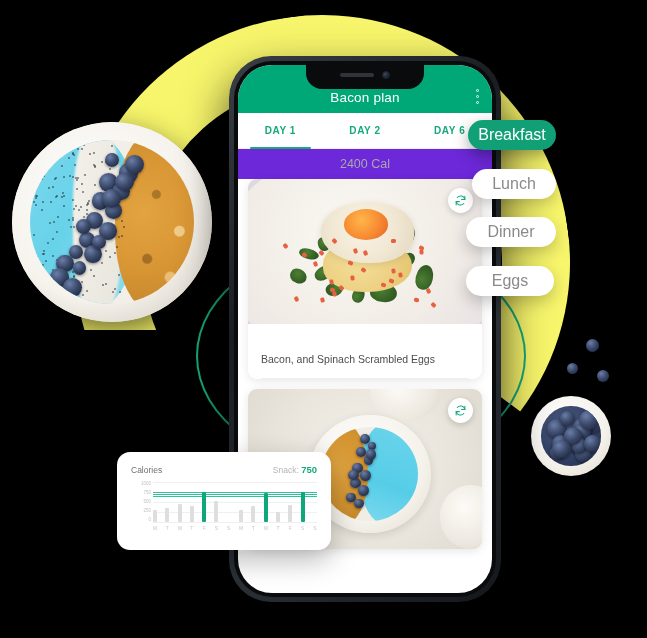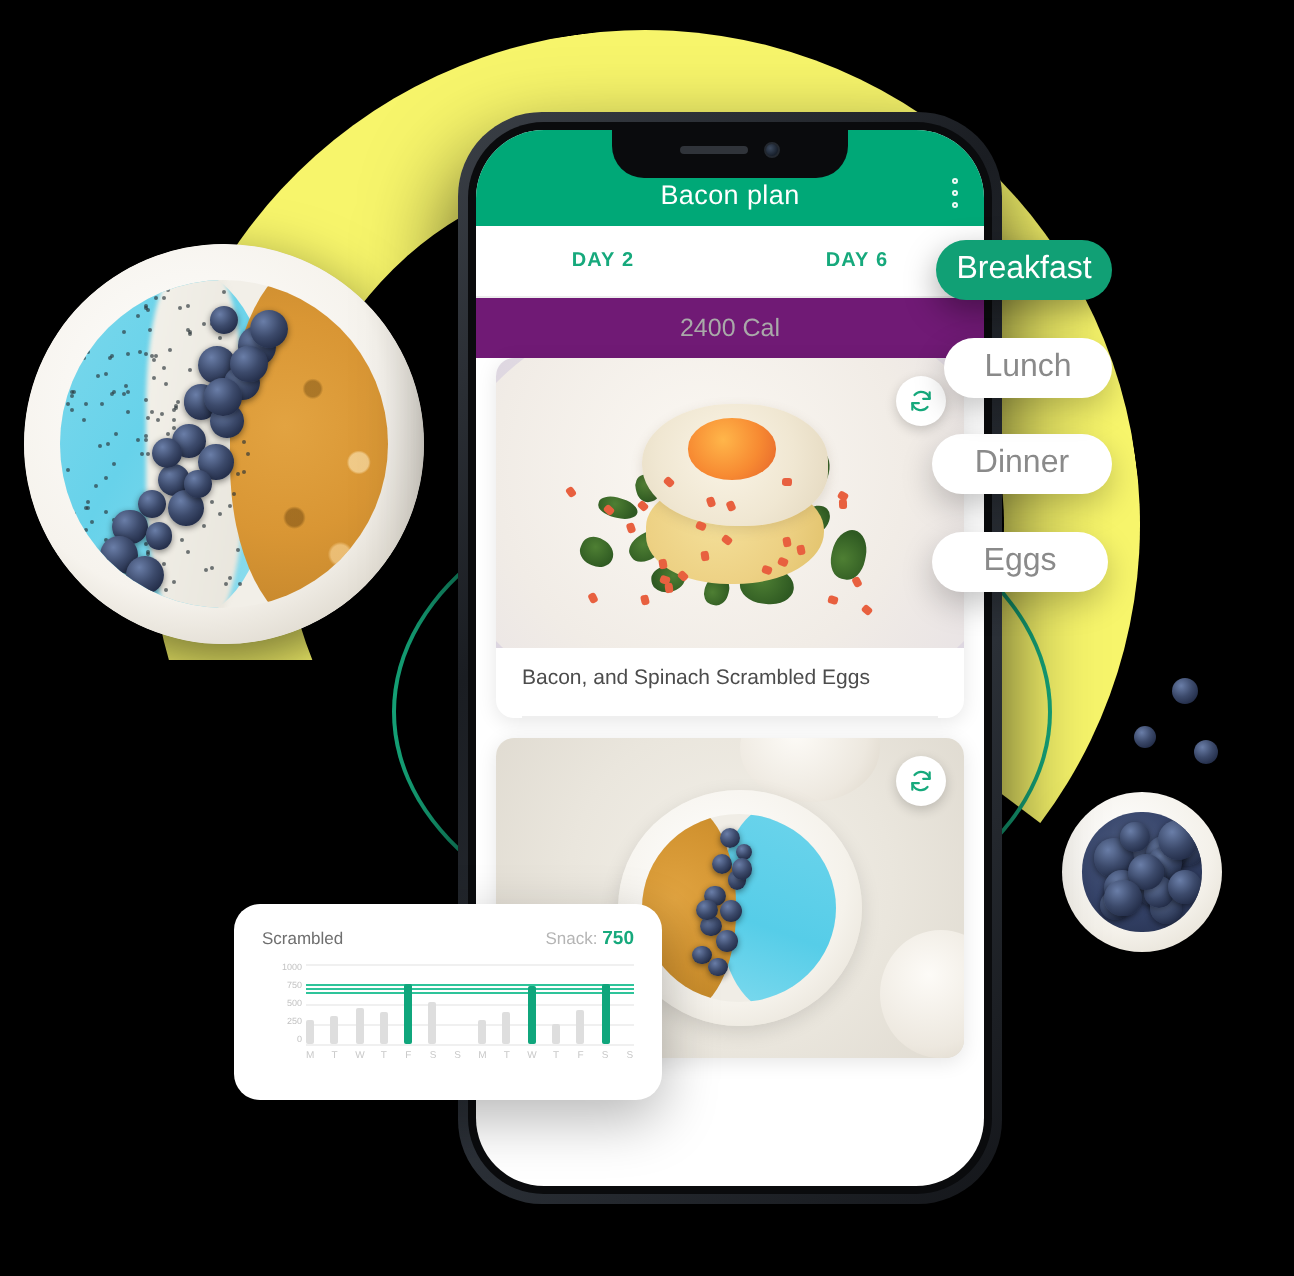--- a/index.html
+++ b/index.html
@@ -195,21 +195,21 @@
     flex: 1; display: flex; align-items: center; justify-content: center;
     font-size: 10px; font-weight: bold; letter-spacing: .6px;
     color: #16A97C; cursor: pointer; position: relative;
   }
   .tab.active::after {
     content: ""; position: absolute; left: 14%; right: 14%; bottom: -1px;
     height: 2.5px; background: #16A97C; border-radius: 2px;
   }
   .cal-row {
     height: 30px; display: flex; align-items: center; justify-content: center;
-    background: #701a75; color: #A9A9A9; font-size: 12.5px;
+    background: #6d28d9; color: #A9A9A9; font-size: 12.5px;
   }
 
   
   .cards { padding: 0 10px; background: #FFFFFF; }
   .card {
     background: #fff;
     border-radius: 9px;
     box-shadow: 0 2px 10px rgba(0,0,0,.10);
     overflow: hidden;
     margin-bottom: 10px;
@@ -243,21 +243,21 @@
   .greens { position: absolute; inset: 0; }
   .greens i {
     position: absolute; border-radius: 45% 55% 50% 48%;
     background: radial-gradient(circle at 40% 35%, #4E7F33 0%, #2F5A22 75%);
   }
   .dice { position: absolute; inset: 0; }
   .dice i {
     position: absolute; width: 5px; height: 4px; border-radius: 1.5px;
     background: #E8603F;
   }
-  .card-body { padding: 8px 13px 0; }
+  .card-body { padding: 28px 13px 0; }
   .card-title {
     font-size: 10.5px; color: #4C4C4C; line-height: 1.35;
     padding-bottom: 12px;
   }
   .card-div { height: 1px; background: #EFEFEF; }
   .card-meta {
     font-size: 9px; color: #16A97C; padding: 11px 0 13px;
     letter-spacing: .1px;
   }
   .refresh-btn {
@@ -603,20 +603,21 @@
         <div class="appbar">
           <div class="appbar-title">Bacon plan</div>
           <div class="kebab">
             <span></span>
             <span></span>
             <span></span>
           </div>
         </div>
 
         <div class="tabs">
+          <div class="tab active">DAY 1</div>
           <div class="tab">DAY 2</div>
           <div class="tab">DAY 6</div>
         </div>
 
         <div class="cal-row">2400 Cal</div>
 
         <div class="cards">
 
           <div class="card">
             <div class="card-photo photo1">
@@ -722,21 +723,21 @@
     </div>
   </div>
 
   <div class="chip primary" style="left:468px; top:120px; width:88px; height:30px;">Breakfast</div>
   <div class="chip plain" style="left:466px; top:217px; width:90px; height:30px;">Dinner</div>
   <div class="chip plain" style="left:472px; top:169px; width:84px; height:30px;">Lunch</div>
   <div class="chip plain" style="left:466px; top:266px; width:88px; height:30px;">Eggs</div>
 
   <div class="cal-widget">
     <div class="cw-head">
-      <div class="cw-title">Scrambled</div>
+      <div class="cw-title">Calories</div>
       <div class="cw-goal">
         <span>Snack:</span>
         <b>750</b>
       </div>
     </div>
     <div class="cw-chart">
       <div class="cw-yaxis" id="cw-yaxis">
           <span>1000</span>
           <span>750</span>
           <span>500</span>

